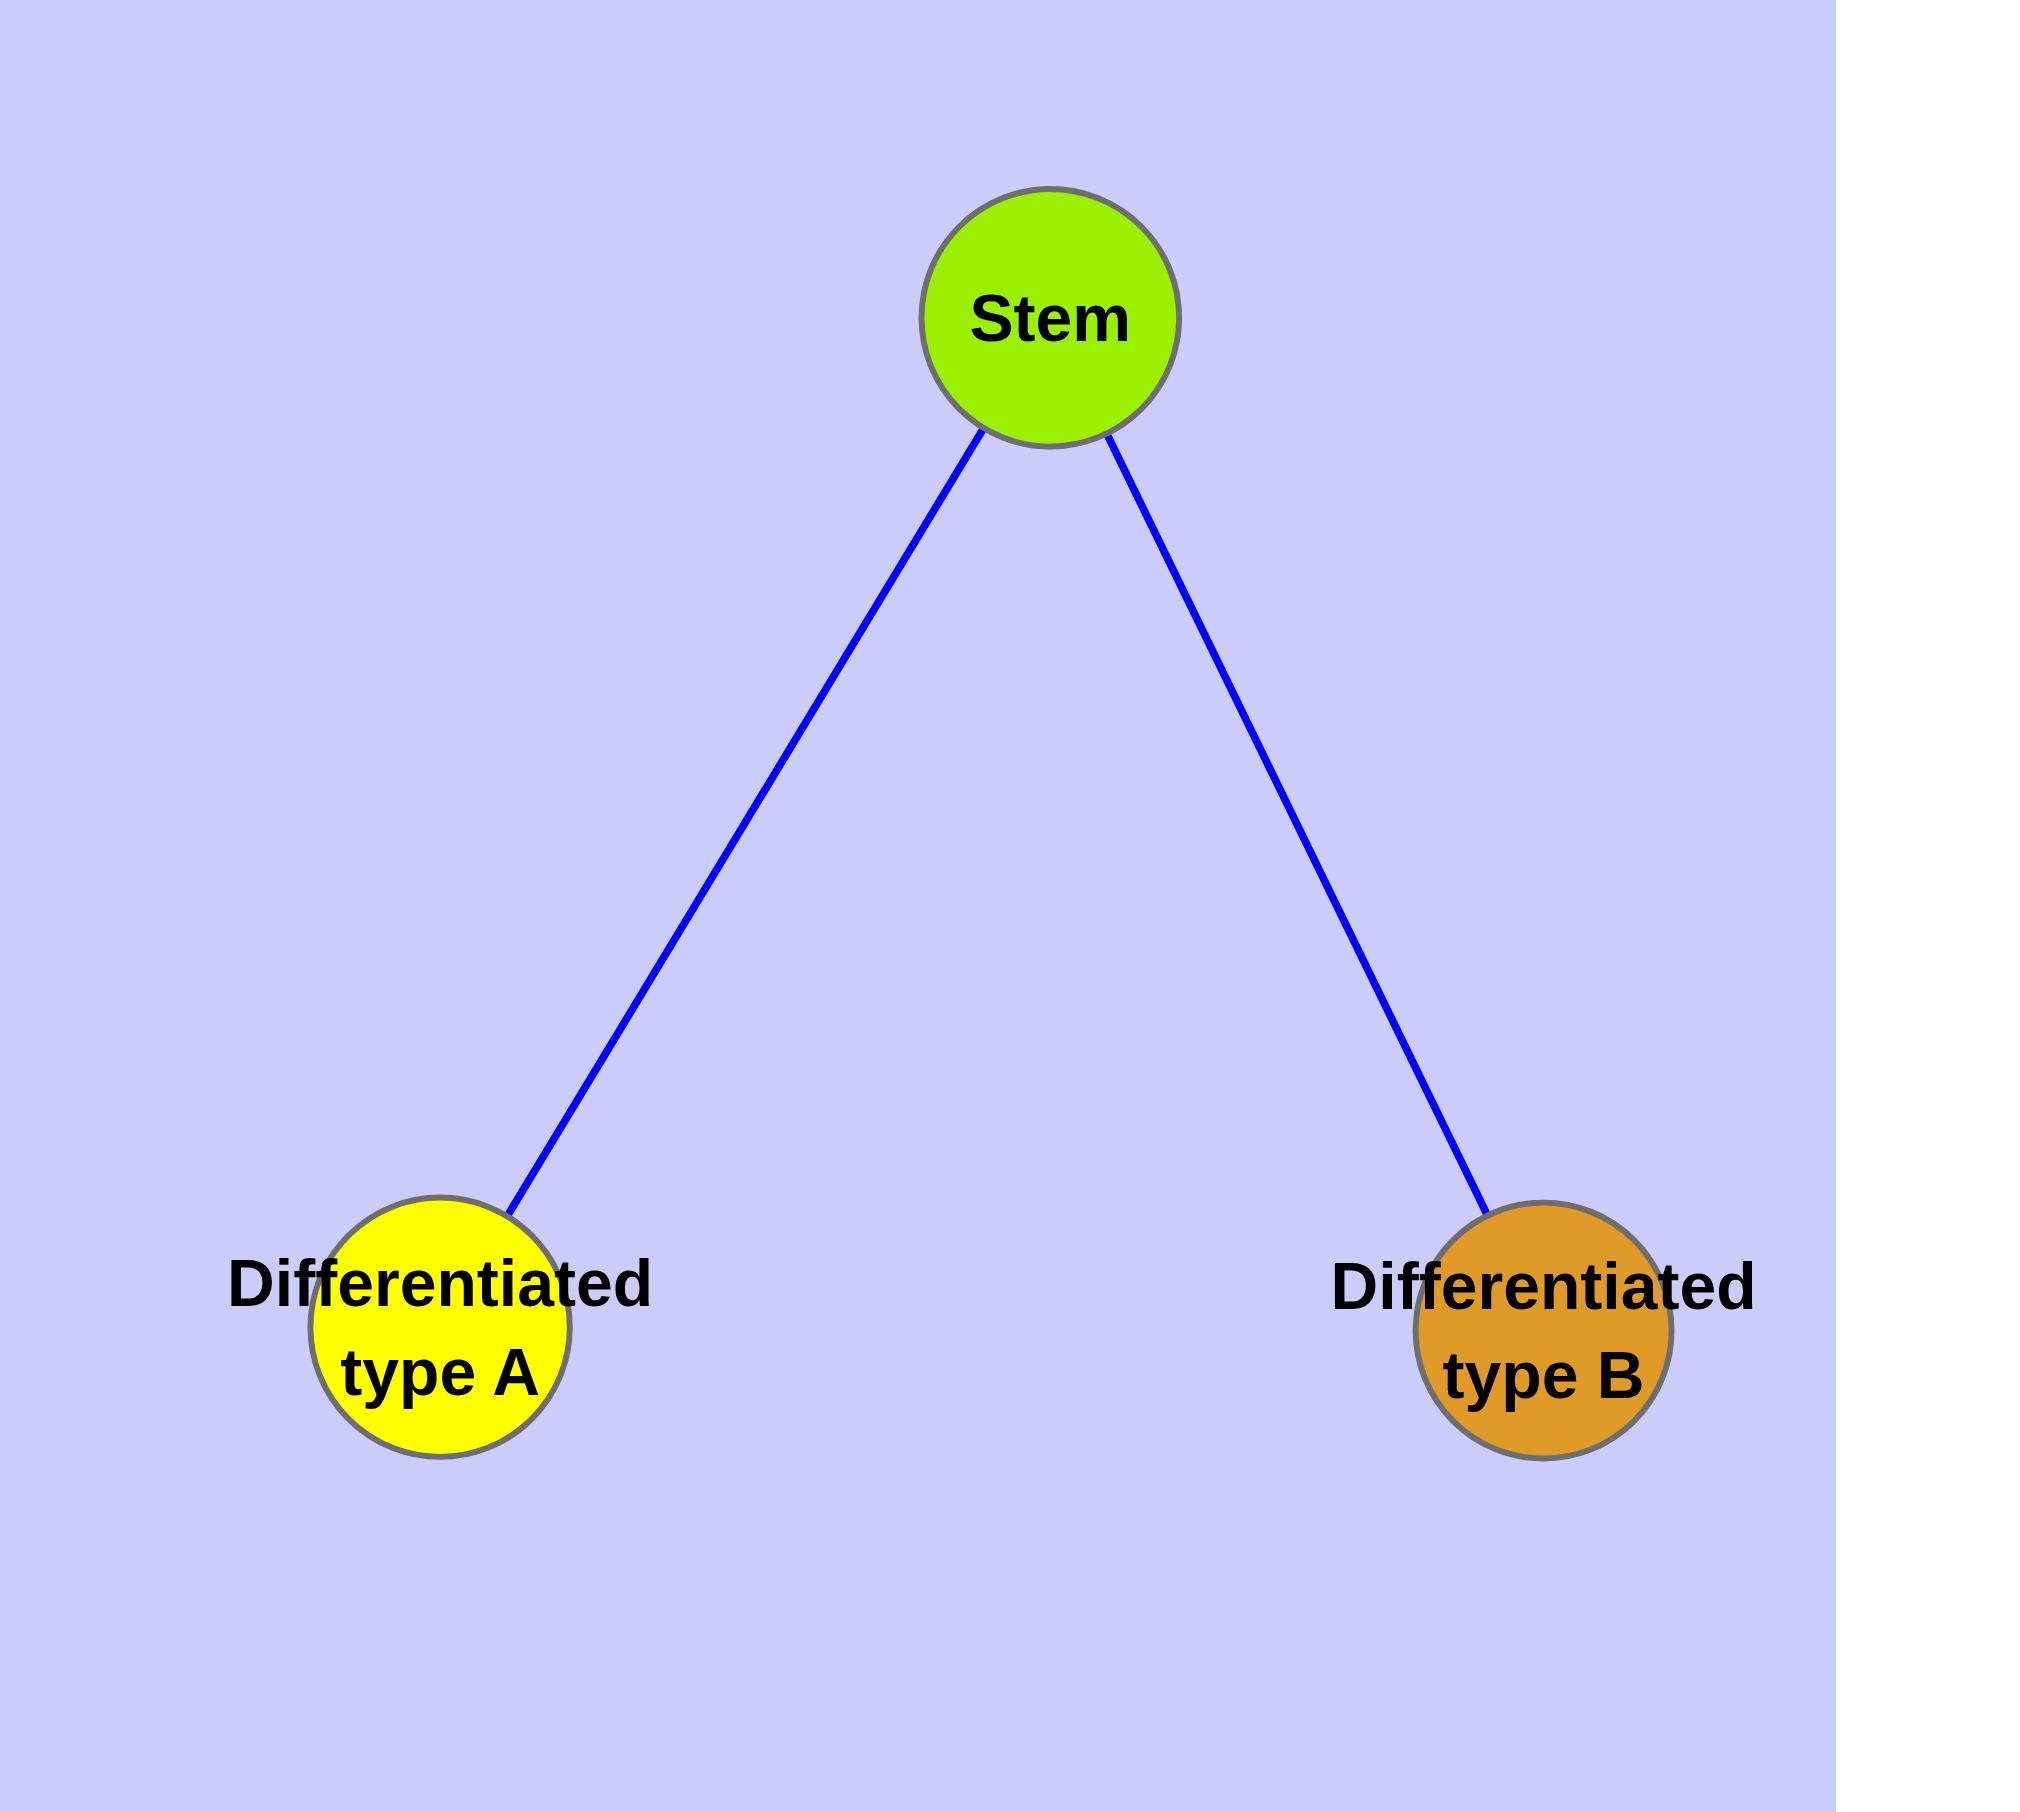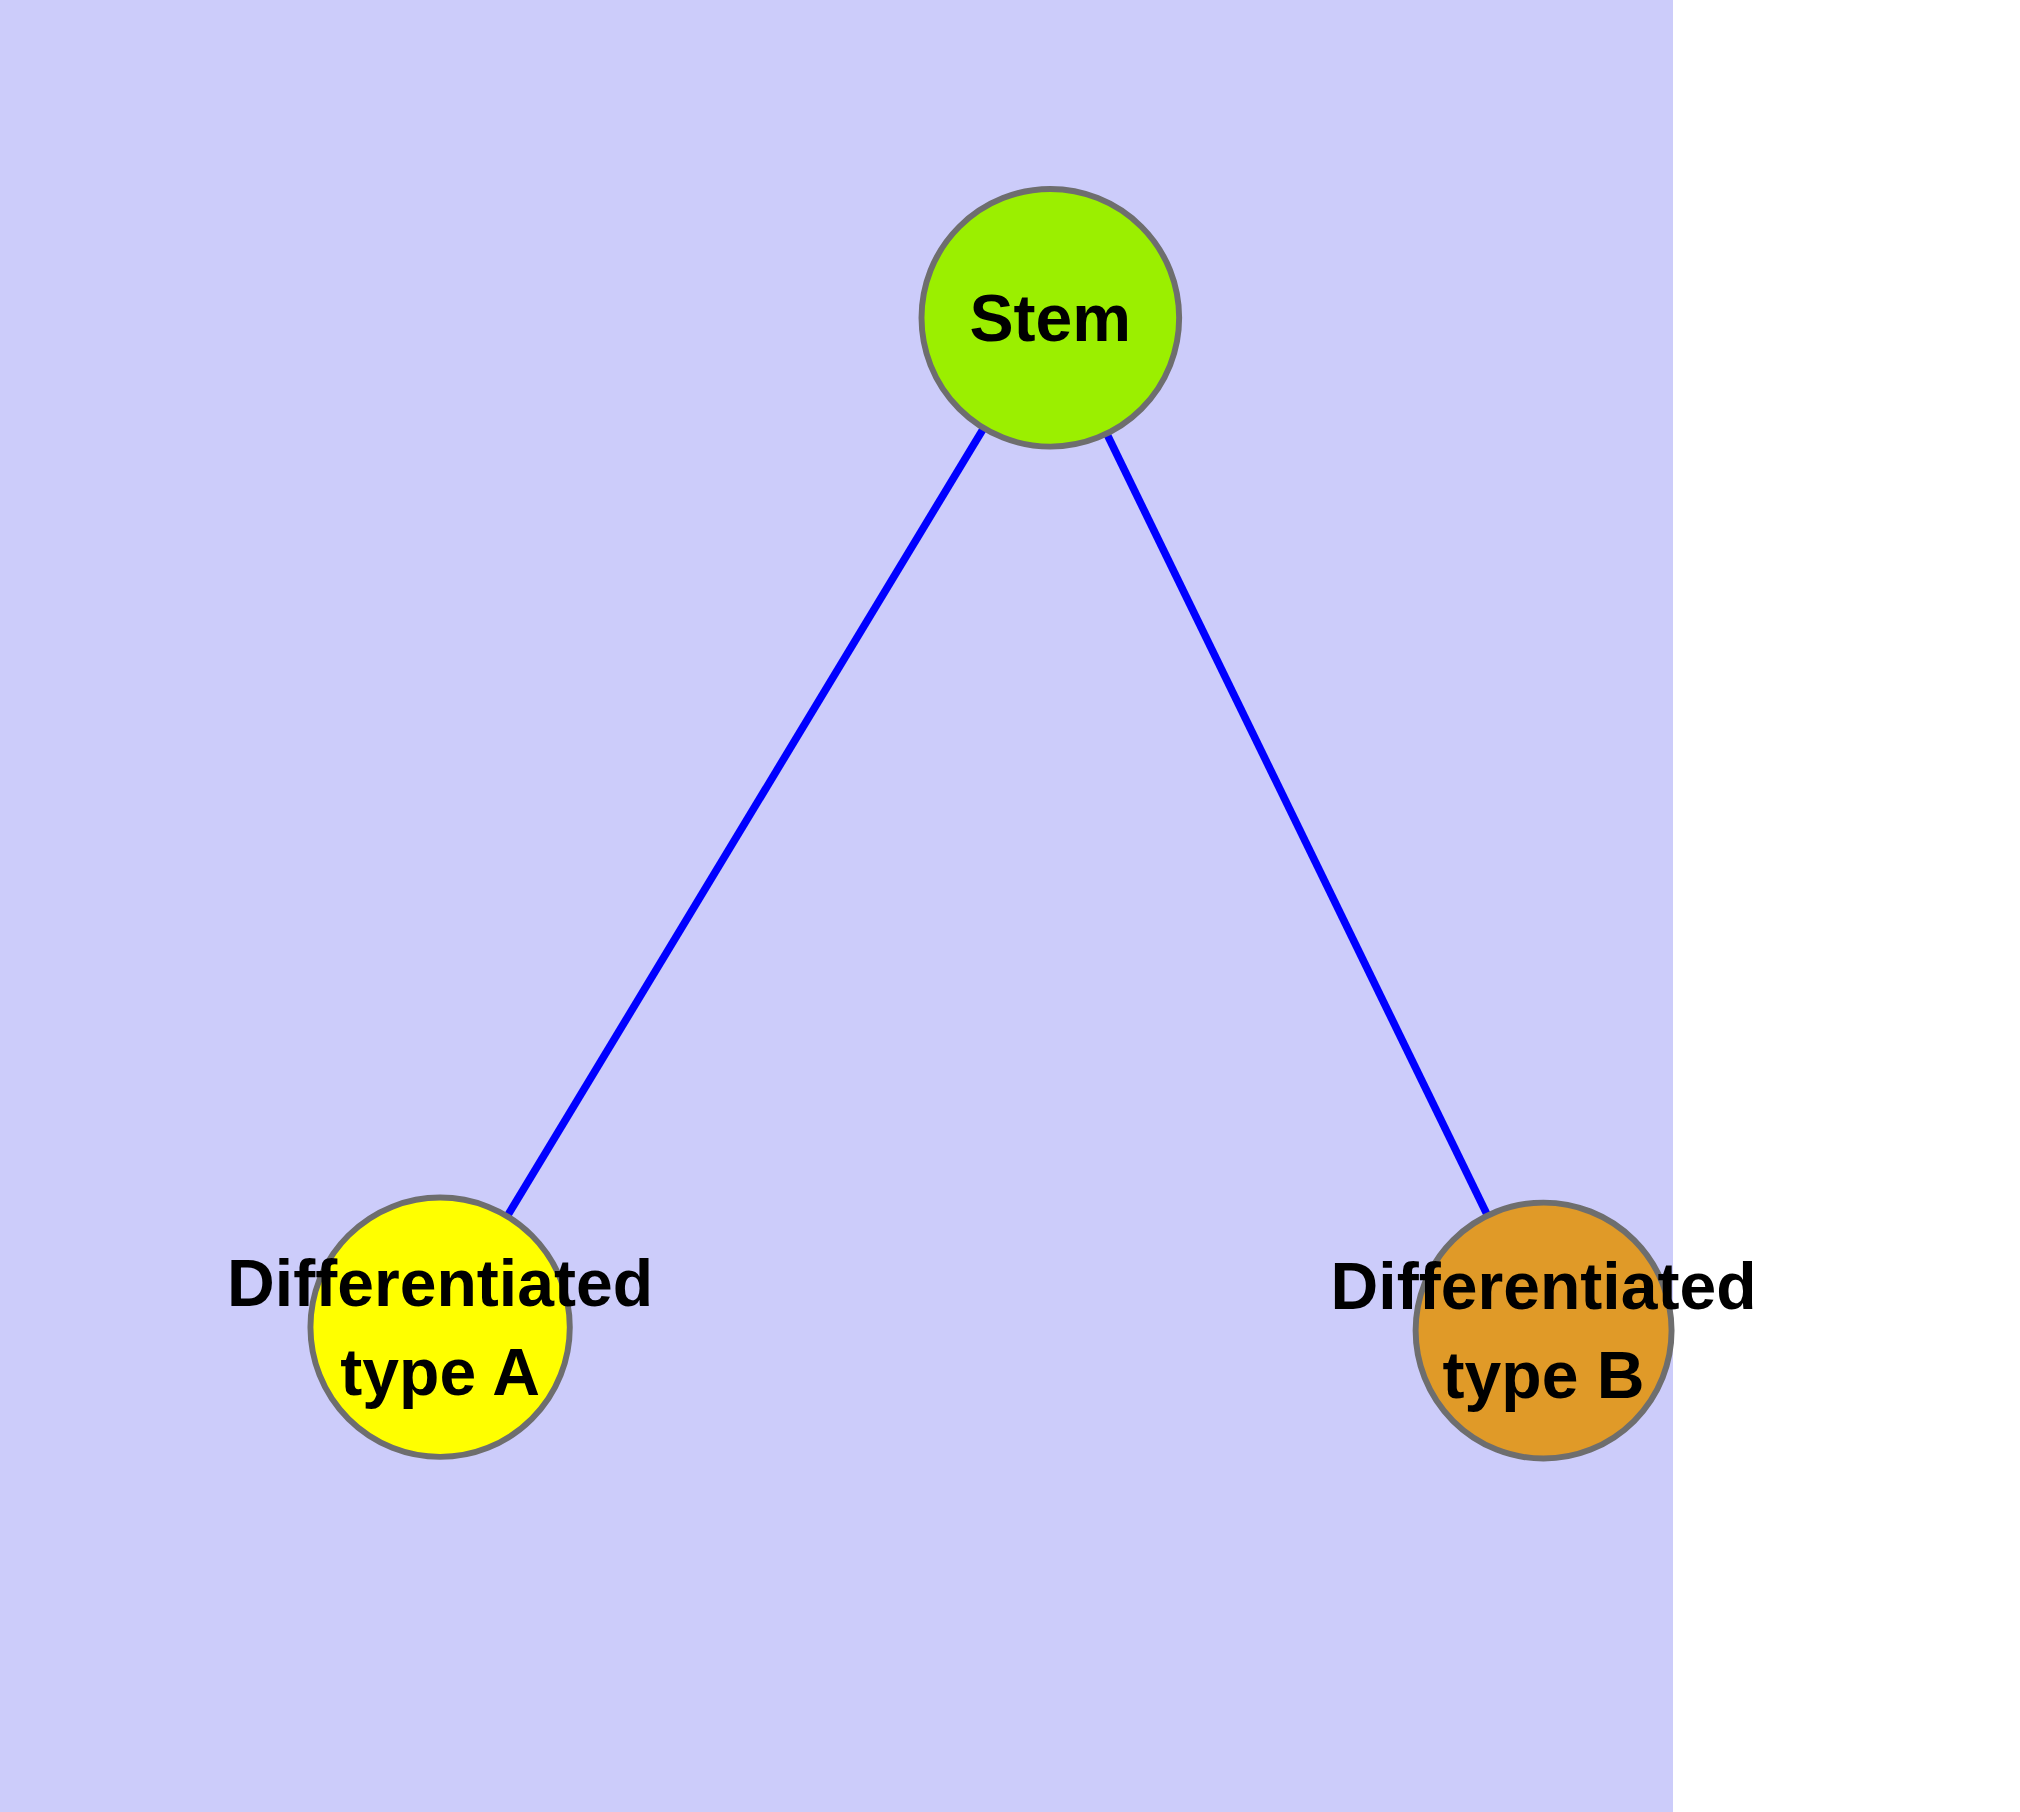--- a/index.html
+++ b/index.html
@@ -33,21 +33,21 @@
     font-size: 78px;
     fill: #000000;
     text-anchor: middle;
     dominant-baseline: auto;
     paint-order: normal;
   }
 </style>
 </head>
 <body>
 
-<div id="graph-canvas" style="width: 1673px; height: 1812px; background: rgb(204, 204, 250);">
+<div id="graph-canvas" style="width: 1836px; height: 1812px; background: rgb(204, 204, 250);">
 
   <svg id="graph-svg" viewBox="0 0 2384 2138" xmlns="http://www.w3.org/2000/svg">
 
     <g>
       <line class="graph-edge" id="edge-0" x1="1239" y1="375" x2="519" y2="1566" stroke="#0000ff" stroke-width="9" stroke-linecap="butt"></line>
       <line class="graph-edge" id="edge-1" x1="1239" y1="375" x2="1821" y2="1570" stroke="#0000ff" stroke-width="9" stroke-linecap="butt"></line>
     </g>
 
     <g>
       <circle class="graph-node" id="node-0" cx="1239" cy="375" r="152" fill="#9bef00" stroke="#6e6e6e" stroke-width="7"></circle>

